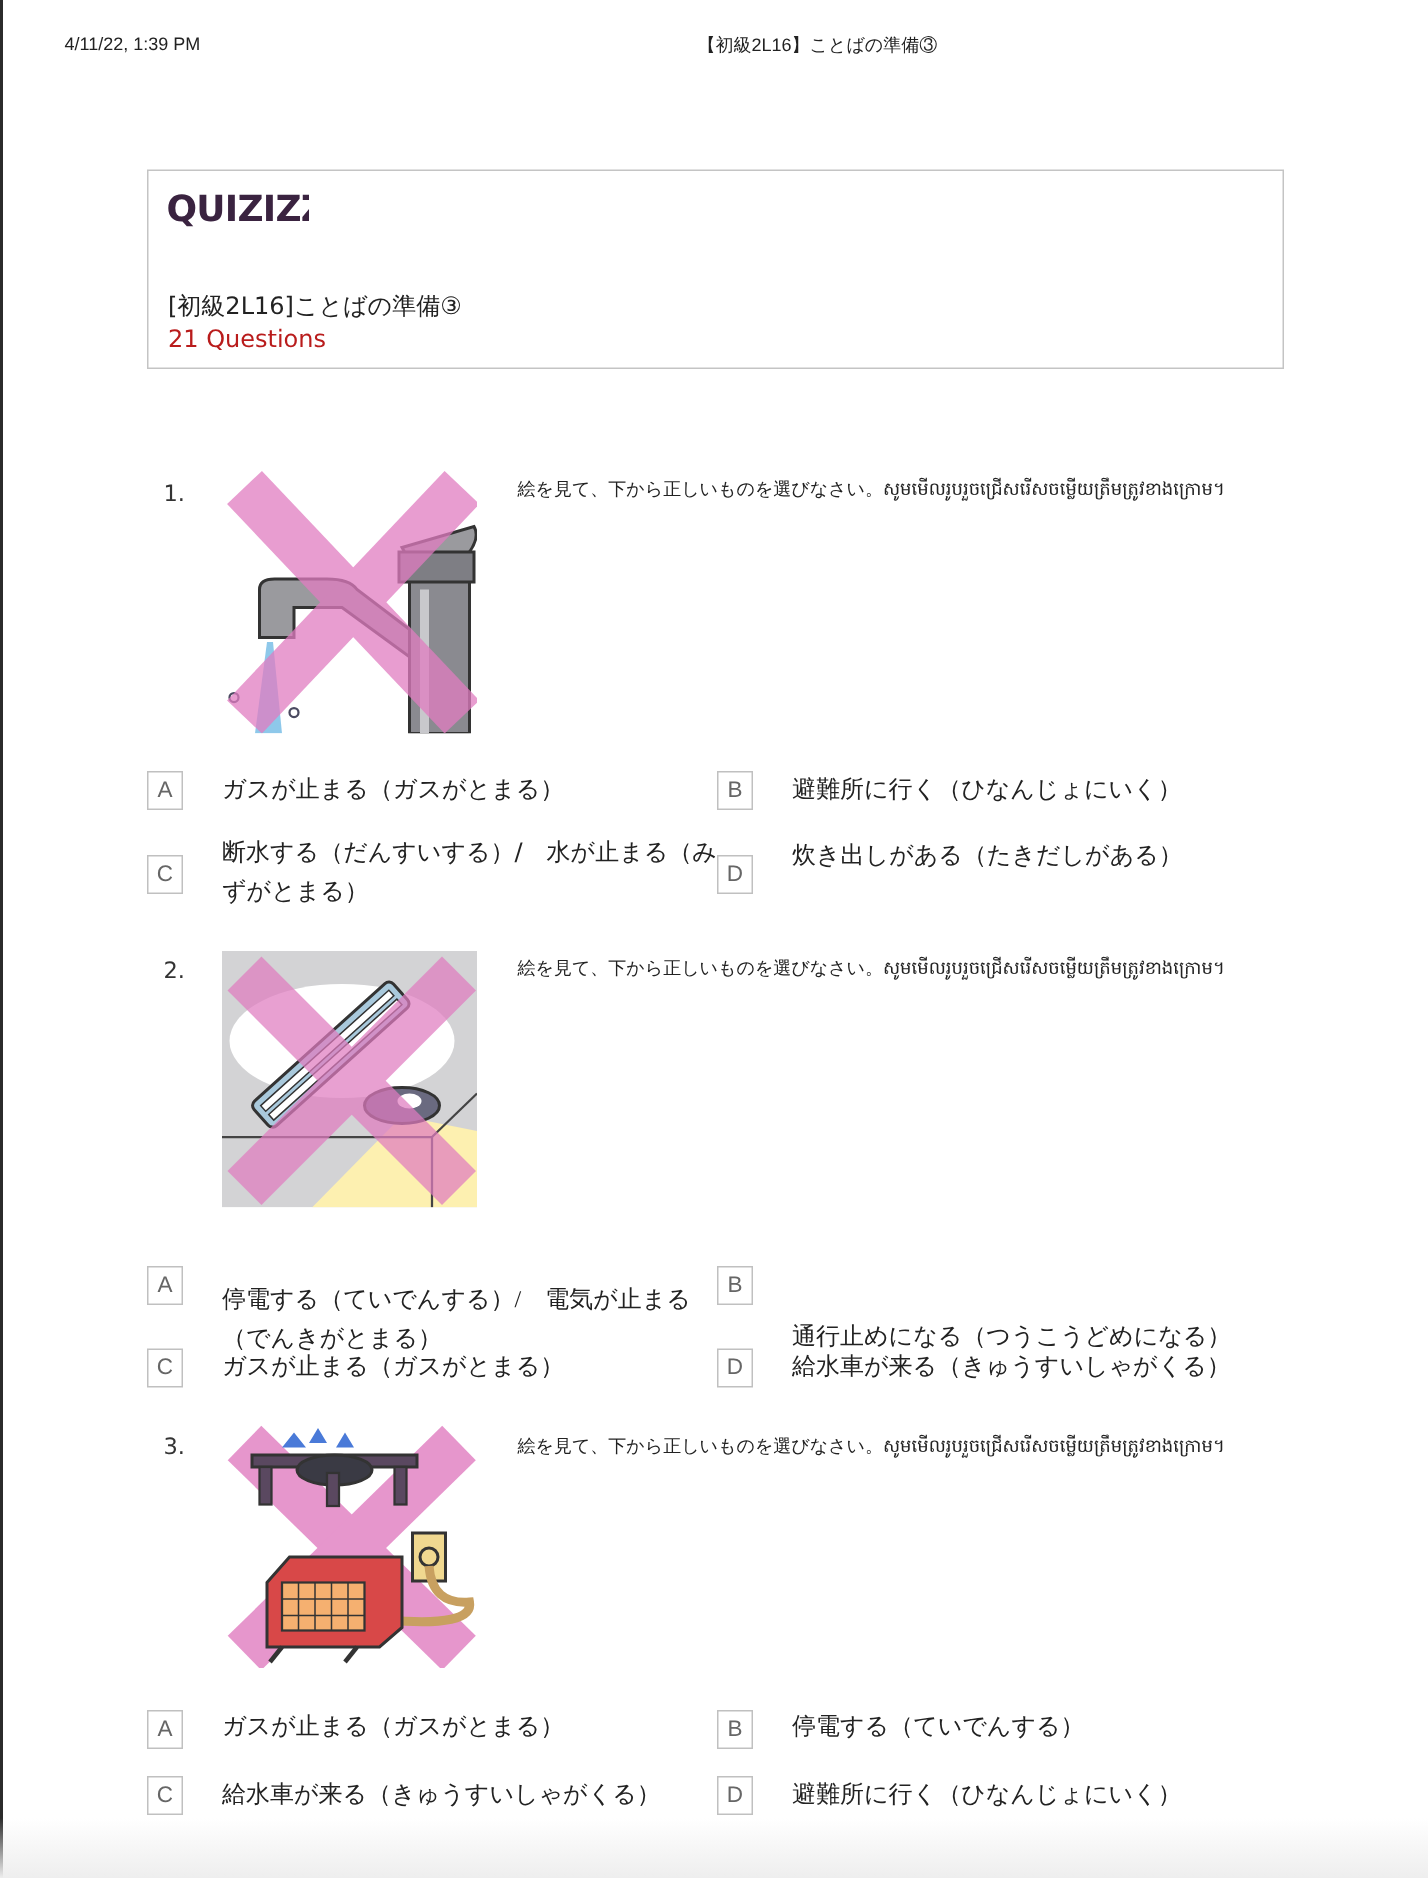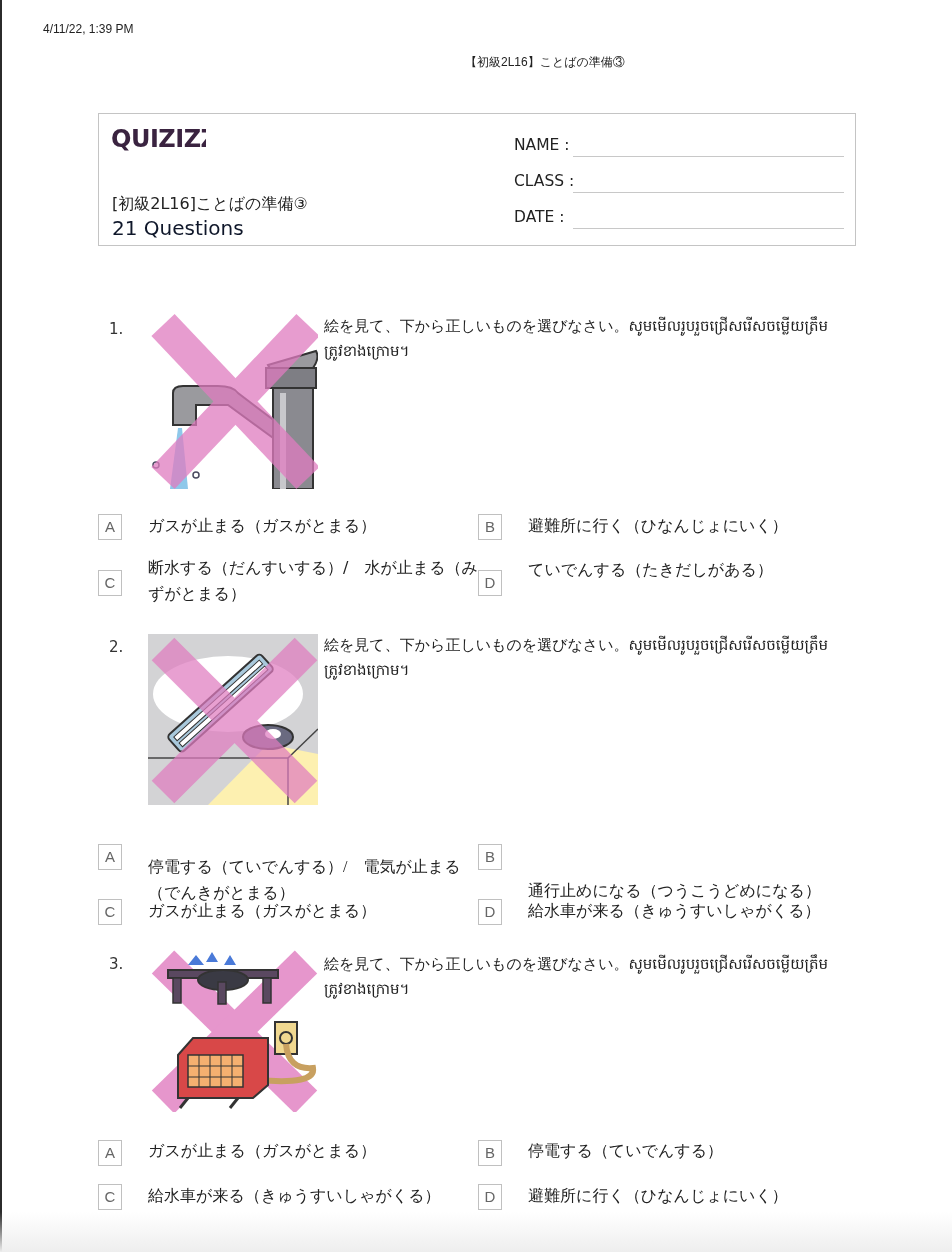--- a/index.html
+++ b/index.html
@@ -7,34 +7,34 @@
     width: 952px; height: 1252px; position: relative; overflow: hidden;
     background: #ffffff;
     font-family: "DejaVu Sans", "Liberation Sans", sans-serif;
     color: #222;
   }
   .left-edge { position: absolute; left: 0; top: 0; width: 2px; height: 1252px; background: #2b2b2b; }
   .bottom-fade { position: absolute; left: 0; right: 0; bottom: 0; height: 40px;
     background: linear-gradient(to bottom, rgba(255,255,255,0), #eeeeee); pointer-events: none; }
   .print-header { position: absolute; top: 22px; left: 0; width: 952px; font-family: "Liberation Sans", sans-serif; font-size: 12px; color: #222; }
   .print-date { position: absolute; left: 43px; top: 0; }
-  .print-title { position: absolute; left: 465px; top: 0; margin-top: 32px; }
+  .print-title { position: absolute; left: 465px; top: 0; }
 
   .header-box { position: absolute; left: 98px; top: 113px; width: 758px; height: 133px; border: 1px solid #c4c4c4; box-sizing: border-box; }
   .logo { position: absolute; left: 12px; top: 10px; font-family: "DejaVu Sans", sans-serif; font-weight: bold; font-size: 25px; color: #3a2340; letter-spacing: -0.5px; }
   .quiz-title { position: absolute; left: 13px; top: 80px; font-size: 16px; color: #222; }
-  .quiz-count { position: absolute; left: 13px; top: 102px; font-size: 20px; color: #0f172a; }
+  .quiz-count { position: absolute; left: 13px; top: 102px; font-size: 16px; color: #b91c1c; }
   .fields { position: absolute; left: 415px; top: 18px; }
   .field { position: relative; height: 36px; width: 340px; }
   .field-label { position: absolute; left: 0; top: 4px; font-size: 15.5px; color: #222; }
   .field-line { position: absolute; left: 59px; top: 24px; width: 271px; height: 0; border-bottom: 1.5px solid #c8c8c8; }
 
   .q-num { position: absolute; font-size: 15px; color: #333; }
   .q-img { position: absolute; overflow: hidden; }
-  .q-text { position: absolute; left: 324px; width: 510px; font-size: 15px; line-height: 25px; color: #222; }
+  .q-text { position: absolute; left: 345px; width: 510px; font-size: 12px; line-height: 25px; color: #222; }
   .opt-box { position: absolute; width: 24px; height: 26px; border: 1px solid #c0c0c0; box-sizing: border-box;
     font-family: "Liberation Sans", sans-serif; font-size: 15px; color: #666; text-align: center; line-height: 24px; }
   .opt-text { position: absolute; left: 50px; font-size: 16px; line-height: 26px; color: #222; white-space: nowrap; }
   .opt-text.wrap { white-space: normal; width: 330px; }
 </style>
 </head>
 <body>
 
 <div class="left-edge"></div>
 
@@ -44,34 +44,20 @@
 </div>
 
 <div class="header-box">
   <div class="logo">
     <svg width="95" height="30" viewBox="0 0 95 30">
       <text x="0" y="23" font-family="DejaVu Sans, sans-serif" font-weight="bold" font-size="24" fill="#3a2340" letter-spacing="-0.5">QUIZIZZ</text>
     </svg>
   </div>
   <div class="quiz-title">[初級2L16]ことばの準備③</div>
   <div class="quiz-count">21 Questions</div>
-  <div class="fields">
-    <div class="field">
-      <span class="field-label">NAME :</span>
-      <span class="field-line"></span>
-    </div>
-    <div class="field">
-      <span class="field-label">CLASS :</span>
-      <span class="field-line"></span>
-    </div>
-    <div class="field">
-      <span class="field-label">DATE   :</span>
-      <span class="field-line"></span>
-    </div>
-  </div>
 </div>
 
 <div>
   <span class="q-num" style="left:109px; top:320px;">1.</span>
   <div class="q-img" style="left:148px; top:313px; width:170px; height:176px;">
     <svg width="170" height="176" viewBox="0 0 170 176">
 
       <path d="M30 115 L22 176 L40 176 L34 115 Z" fill="#8ec8ea"></path>
       <circle cx="8" cy="152" r="3" fill="none" stroke="#4a4a60" stroke-width="1.5"></circle>
       <circle cx="48" cy="162" r="3" fill="none" stroke="#4a4a60" stroke-width="1.5"></circle>
@@ -99,21 +85,21 @@
   <div>
     <span class="opt-box" style="left:478px; top:514px;">B</span>
     <span class="opt-text" style="left:528px; top:513px;">避難所に行く（ひなんじょにいく）</span>
   </div>
   <div>
     <span class="opt-box" style="left:98px; top:570px;">C</span>
     <span class="opt-text wrap" style="left:148px; top:555px;">断水する（だんすいする）/　水が止まる（みずがとまる）</span>
   </div>
   <div>
     <span class="opt-box" style="left:478px; top:570px;">D</span>
-    <span class="opt-text" style="left:528px; top:557px;">ていでんする（たきだしがある）</span>
+    <span class="opt-text" style="left:528px; top:557px;">炊き出しがある（たきだしがある）</span>
   </div>
 </div>
 
 <div>
   <span class="q-num" style="left:109px; top:638px;">2.</span>
   <div class="q-img" style="left:148px; top:634px; width:170px; height:171px;">
     <svg width="170" height="171" viewBox="0 0 170 171">
       <rect width="170" height="171" fill="#d3d3d5"></rect>
       <ellipse cx="80" cy="60" rx="75" ry="38" fill="#ffffff"></ellipse>
       <polygon points="120,110 60,171 170,171 170,120" fill="#fdf0b0"></polygon>

